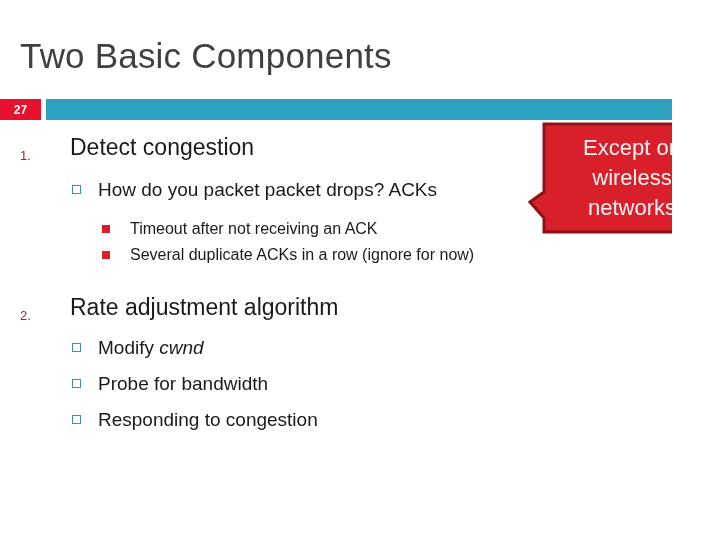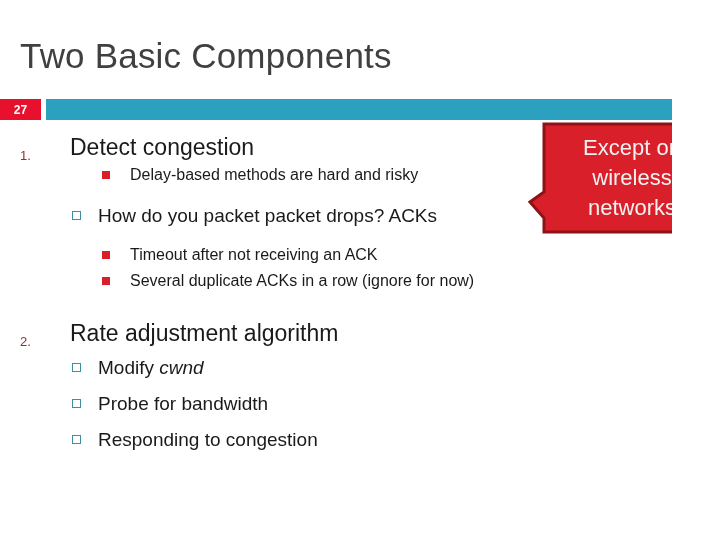--- a/index.html
+++ b/index.html
@@ -114,21 +114,21 @@
     height: 8px;
     background: #d91f2a;
   }
   .italic { font-style: italic; }
 
   
   #grp-detect { margin-top: 12px; }
   #row-howdo { margin-top: 14px; }
   #row-timeout { margin-top: 12px; }
   #grp-rate { margin-top: 24px; }
-  #row-modify { margin-top: 6px; }
+  #row-modify { margin-top: 12px; }
   #row-probe { margin-top: 8px; }
   #row-respond { margin-top: 8px; }
 
   
   #callout {
     position: absolute;
     left: 528px;
     top: 122px;
     width: 188px;
     height: 112px;
@@ -164,24 +164,20 @@
   </div>
 
   <div id="body">
 
     <div class="lvl1" id="grp-detect">
       <span class="num">1.</span>
       <span>Detect congestion</span>
     </div>
 
 
-    <div class="lvl3" id="row-delay">
-      <span class="sq-filled"></span>
-      <span>Delay-based methods are hard and risky</span>
-    </div>
 
     <div class="lvl2" id="row-howdo">
       <span class="sq-hollow"></span>
       <span>How do you packet packet drops? ACKs</span>
     </div>
 
     <div class="lvl3" id="row-timeout">
       <span class="sq-filled"></span>
       <span>Timeout after not receiving an ACK</span>
     </div>

